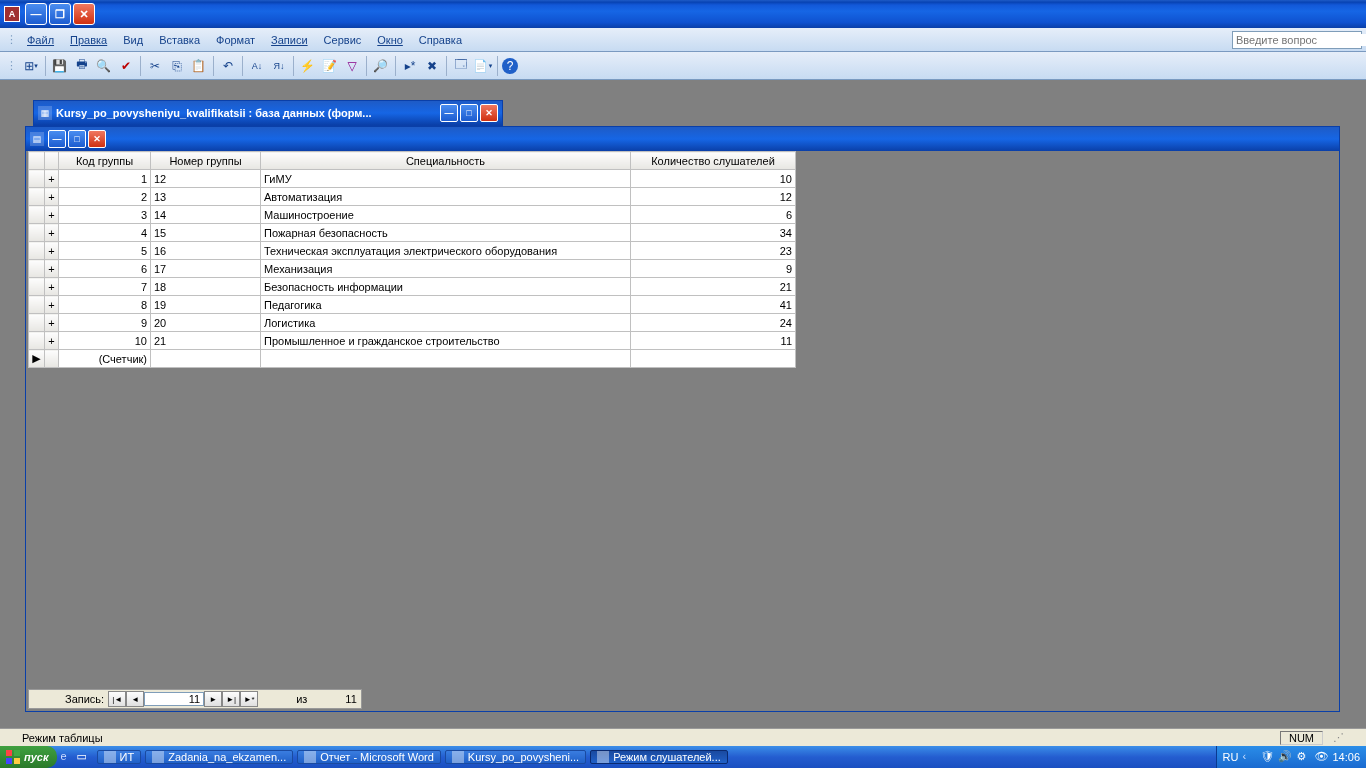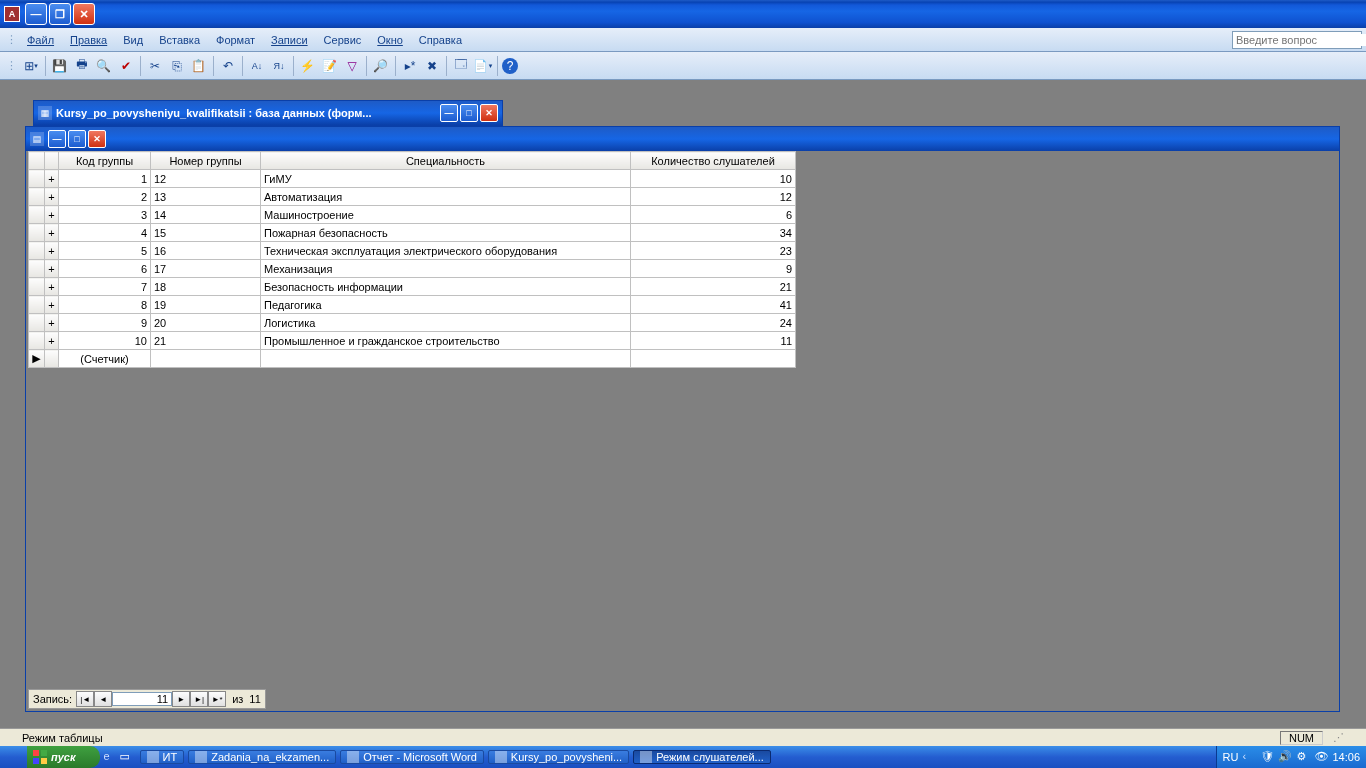--- a/index.html
+++ b/index.html
@@ -140,31 +140,31 @@
   text-align: center; padding: 0;
 }
 .subhdr {
   width: 14px; background: linear-gradient(to bottom, #fdfdfd 0%, #e7e6e2 100%);
   text-align: center; padding: 0;
 }
 .col-code { width: 92px; text-align: right; padding-right: 3px; }
 .col-num { width: 110px; text-align: left; }
 .col-spec { width: 370px; text-align: left; }
 .col-qty { width: 165px; text-align: right; padding-right: 3px; }
-.autonum { text-align: center; padding-right: 3px; }
+.autonum { text-align: right; padding-right: 3px; }
 .record-nav {
   position: absolute;
   bottom: 2px; left: 2px;
   height: 20px;
   background: #ece9d8;
   border: 1px solid #999;
   display: flex; align-items: center;
   font-size: 11px;
 }
-.record-nav span { padding: 0 4px; }
+.record-nav span { padding: 0 4px; margin-left: 32px; }
 .record-nav .nav-btn {
   width: 18px; height: 16px;
   border: 1px solid #888;
   background: linear-gradient(to bottom, #fdfdfd, #e0e0e0);
   display: flex; align-items: center; justify-content: center;
   font-size: 8px; cursor: default;
 }
 .record-nav input {
   width: 60px; height: 14px; border: 1px solid #7f9db9;
   text-align: right; font-size: 11px; padding: 0 3px;
@@ -182,25 +182,25 @@
 .statusbar .cell { border: 1px inset #ccc; padding: 0 8px; }
 .taskbar {
   position: absolute;
   bottom: 0; left: 0; right: 0;
   height: 22px;
   background: linear-gradient(to bottom, #3b8ee8 0%, #245dd0 50%, #1a4fc0 100%);
   display: flex; align-items: center;
   color: #fff; font-size: 11px;
 }
 .start-btn {
-  height: 22px; padding: 0 24px 0 6px;
+  height: 22px; padding: 0 8px 0 6px;
   background: linear-gradient(to bottom, #3fa040 0%, #2a7a2a 100%);
   border-radius: 0 10px 10px 0;
   display: flex; align-items: center;
-  font-style: italic; font-weight: bold; margin-left: 27px;
+  font-style: italic; font-weight: bold;
 }
 .start-btn .logo {
   width: 14px; height: 14px; margin-right: 4px;
   background:
     linear-gradient(#f44, #f44) 0 0/6px 6px no-repeat,
     linear-gradient(#4a4, #4a4) 8px 0/6px 6px no-repeat,
     linear-gradient(#44f, #44f) 0 8px/6px 6px no-repeat,
     linear-gradient(#fc4, #fc4) 8px 8px/6px 6px no-repeat;
 }
 .task-item {

